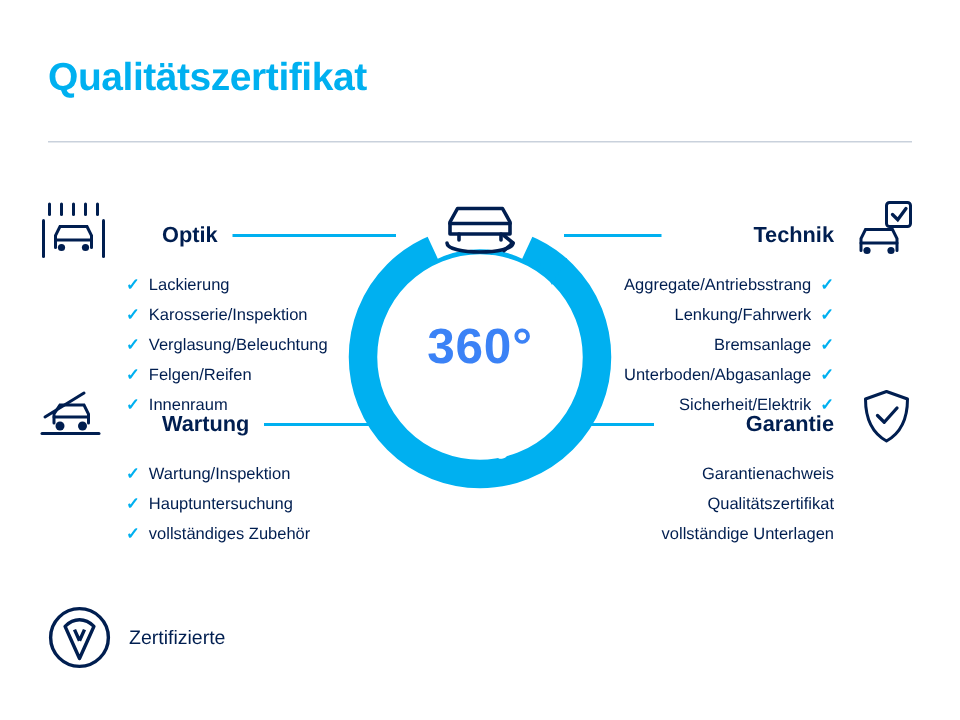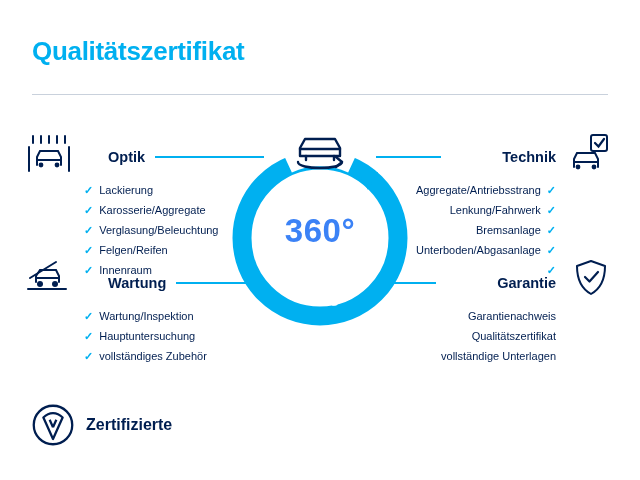--- a/index.html
+++ b/index.html
@@ -139,22 +139,22 @@
     display: flex;
     align-items: center;
   }
   .vw-logo {
     width: 42px;
     height: 42px;
     flex: 0 0 auto;
   }
   .footer-text {
     margin-left: 12px;
-    font-size: 16px;
-    font-weight: bold;
+    font-size: 13px;
+    font-weight: normal;
     line-height: 16px;
     color: #001e50;
   }
 </style>
 </head>
 <body>
 
 <div class="page">
 
   <div class="title">Qualitätszertifikat</div>
@@ -165,21 +165,21 @@
       <div class="block-title">Optik</div>
       <div class="head-rule"></div>
     </div>
     <div class="items">
       <div class="item">
         <span class="check">✓</span>
         <span>Lackierung</span>
       </div>
       <div class="item">
         <span class="check">✓</span>
-        <span>Karosserie/Aggregate</span>
+        <span>Karosserie/Inspektion</span>
       </div>
       <div class="item">
         <span class="check">✓</span>
         <span>Verglasung/Beleuchtung</span>
       </div>
       <div class="item">
         <span class="check">✓</span>
         <span>Felgen/Reifen</span>
       </div>
       <div class="item">
@@ -221,20 +221,21 @@
       </div>
       <div class="item right">
         <span>Bremsanlage</span>
         <span class="check after">✓</span>
       </div>
       <div class="item right">
         <span>Unterboden/Abgasanlage</span>
         <span class="check after">✓</span>
       </div>
       <div class="item right">
+        <span>Sicherheit/Elektrik</span>
         <span class="check after">✓</span>
       </div>
     </div>
   </div>
 
   <div class="block-icon" style="left:570px; top:134px;">
     <svg width="44" height="40" viewBox="0 0 44 40" fill="none" stroke="#001e50" stroke-width="2" stroke-linecap="round">
       <rect x="21" y="1" width="16" height="16" rx="2"></rect>
       <path d="M25 9 l3.5 3.5 L34 5" stroke-width="2.2"></path>
       <path d="M4 33 L4 25 L7 19 L25 19 L28 25 L28 33"></path>

